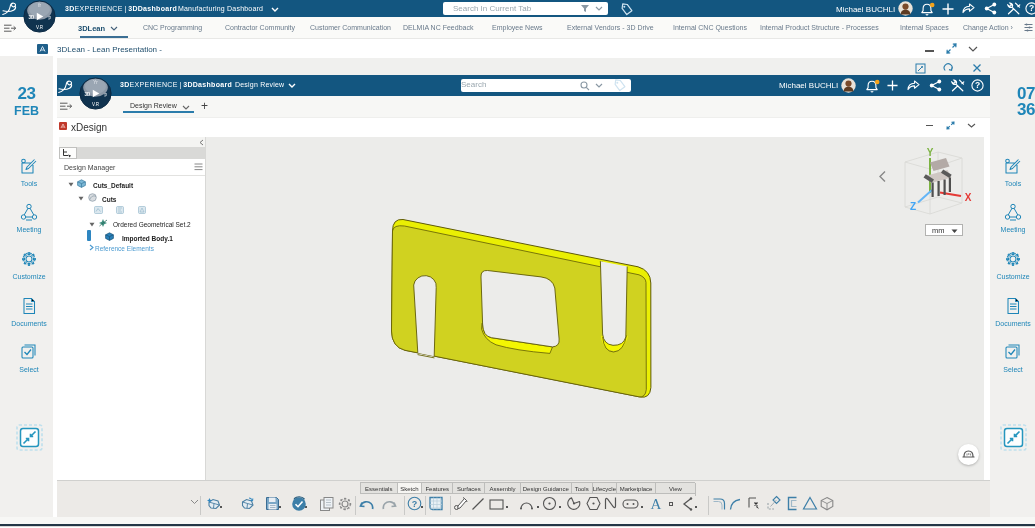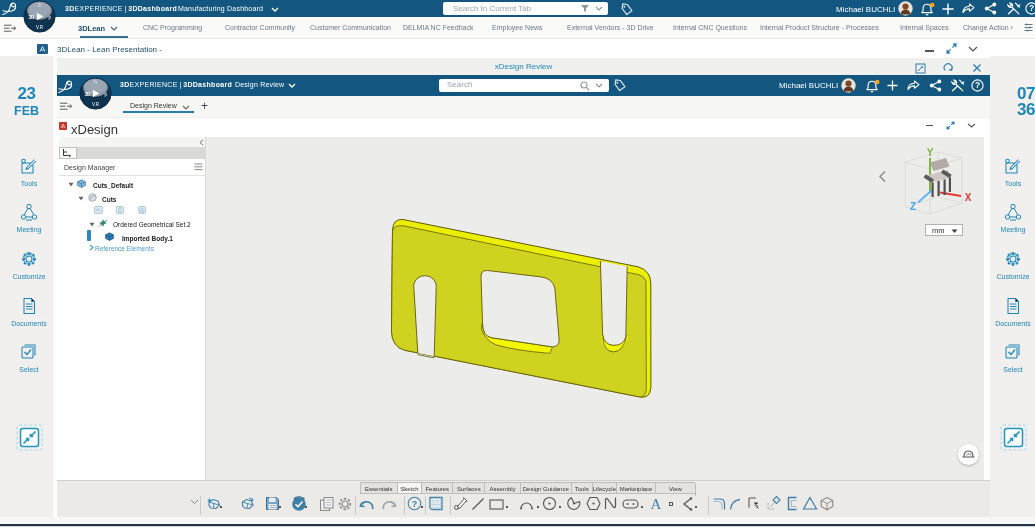--- a/index.html
+++ b/index.html
@@ -201,41 +201,40 @@
   </svg>
 <div class="abs sideic" style="left:988px;top:366px;width:50px">Select</div>
 <svg class="abs" style="left:1000px;top:424px" width="27" height="27" viewBox="0 0 27 27">
     <rect x="1" y="1" width="25" height="25" rx="2" stroke="#bfe0ed" stroke-width="1.6" fill="none" stroke-dasharray="3 2"></rect>
     <rect x="4.5" y="4.5" width="18" height="18" rx="2.5" stroke="#2596be" stroke-width="1.5" fill="#fdfefe"></rect>
     <path d="M19.5 7.5 L14.5 12.5 M14.5 9.8 L14.5 12.5 L17.2 12.5 M7.5 19.5 L12.5 14.5 M12.5 17.2 L12.5 14.5 L9.8 14.5" stroke="#2596be" stroke-width="1.6" fill="none"></path>
   </svg>
 
 <div class="abs win">
   <div class="abs wtitle" id="wtitle"></div>
-  <div class="abs" style="left:0;top:3.5px;width:933px;text-align:center;font-size:8px;color:#1d86bb">xDesign Review</div>
   <svg class="abs" style="left:858px;top:5px" width="11" height="11" viewBox="0 0 11 11">
       <rect x="1" y="1" width="9" height="9" stroke="#2b7cab" stroke-width="1" fill="none"></rect>
       <path d="M3 8 L7.5 3.5 M6.3 3.5 L7.5 3.5 L7.5 4.7" stroke="#2b7cab" stroke-width="1" fill="none"></path>
     </svg>
   <svg class="abs" style="left:886px;top:5px" width="11" height="11" viewBox="0 0 11 11">
       <path d="M2.2 7.5 A 4 4 0 1 1 8.5 7 M8.8 4.6 L8.6 7.3 L6 6.6" stroke="#2b7cab" stroke-width="1.1" fill="none"></path>
     </svg>
   <svg class="abs" style="left:915px;top:5px" width="10" height="10" viewBox="0 0 10 10">
       <path d="M1.5 1.5 L8.5 8.5 M8.5 1.5 L1.5 8.5" stroke="#2b7cab" stroke-width="1.3" fill="none"></path>
     </svg>
   <div class="abs wbar" id="wbar"></div>
   <svg class="abs" style="left:1.4px;top:21px" width="15" height="15" viewBox="0 0 15 15">
    <path d="M0.8 13.5 C4.5 12.5 7.5 9.5 8.2 5.5 C8.5 3.5 10 2 11.7 2.2 C13.5 2.4 14 4.2 13 5.2 C11.8 6.4 9.8 5.8 9.6 4 M1 9.8 C4 10.6 8.5 10.8 11.5 9.2 C13 8.4 13.8 7 13.5 5.5" stroke="#fff" stroke-width="1.15" fill="none" stroke-linecap="round"></path>
   </svg>
   <div class="abs wh" style="left:63px;top:23px;font-size:7px;letter-spacing:.3px"><b>3D</b>EXPERIENCE | <b>3DDashboard</b></div>
   <div class="abs wh" style="left:178px;top:23px;font-size:7px;letter-spacing:.2px">Design Review</div>
   <svg class="abs" style="left:231px;top:25px" width="8" height="5" viewBox="0 0 8 5">
       <path d="M1 1 L4 4 L7 1" stroke="#fff" stroke-width="1.4" fill="none"></path>
     </svg>
-  <div class="abs searchbox" style="left:382px;top:21px;width:170px;height:12.5px;font-size:8px;line-height:12.5px;padding-left:8px">Search</div>
+  <div class="abs searchbox" style="left:404px;top:21px;width:170px;height:12.5px;font-size:8px;line-height:12.5px;">Search</div>
   <svg class="abs" style="left:523px;top:23px" width="10" height="10" viewBox="0 0 10 10">
       <circle cx="4" cy="4" r="3" stroke="#8a98a4" stroke-width="1.1" fill="none"></circle>
       <path d="M6.3 6.3 L9 9" stroke="#8a98a4" stroke-width="1.1"></path>
     </svg>
   <svg class="abs" style="left:538px;top:25px" width="8" height="5" viewBox="0 0 8 5">
       <path d="M1 1 L4 4 L7 1" stroke="#8a98a4" stroke-width="1.2" fill="none"></path>
     </svg>
   <svg class="abs" style="left:556px;top:21px" width="14" height="13" viewBox="0 0 14 13">
    <path d="M6.5 1.5 L12 7 L7.5 11.5 L2 6 L2 1.5 Z" transform="rotate(8 7 6.5)" stroke="#cfe3f0" stroke-width="1.2" fill="none" stroke-linejoin="round"></path>
       <circle cx="4.3" cy="3.8" r="1" fill="#cfe3f0"></circle>
@@ -289,21 +288,21 @@
   <svg class="abs" style="left:125px;top:47px" width="8" height="5" viewBox="0 0 8 5">
       <path d="M1 1 L4 4 L7 1" stroke="#666" stroke-width="1.1" fill="none"></path>
     </svg>
   <div class="abs" style="left:144px;top:41px;font-size:12px;color:#444;font-weight:300">+</div>
   <div class="abs wapp" id="wapp"></div>
   <div class="abs" style="left:2.2px;top:63.5px;width:8px;height:8px;background:#c0392b;border-radius:1px">
     <svg style="display:block" width="8" height="8" viewBox="0 0 8 8">
         <path d="M2 6 L4 2 L6 6 M3 5 L5 5" stroke="#f5d0cb" stroke-width="0.8" fill="none"></path>
       </svg>
   </div>
-  <div class="abs" style="left:14px;top:64px;font-size:13px;color:#333">xDesign</div>
+  <div class="abs" style="left:14px;top:64px;font-size:10px;color:#333">xDesign</div>
   <div class="abs" style="left:868.6px;top:67px;width:7px;height:1.4px;background:#555"></div>
   <svg class="abs" style="left:889px;top:63px" width="9" height="9" viewBox="0 0 9 9">
    <path d="M5.2 3.8 L8 1 M5.4 1.2 L8 1 L7.8 3.6 M3.8 5.2 L1 8 M1.2 5.4 L1 8 L3.6 7.8" stroke="#2b7cab" stroke-width="1.1" fill="none"></path>
   </svg>
   <svg class="abs" style="left:910px;top:65px" width="9" height="5" viewBox="0 0 9 5">
       <path d="M1 1 L4.5 4 L8 1" stroke="#555" stroke-width="1.1" fill="none"></path>
     </svg>
   <div class="abs wcontent">
     <div class="abs tree" id="tree">
       <div class="abs" style="left:0;top:0;width:146px;height:10px;background:#f4f4f2"></div>

